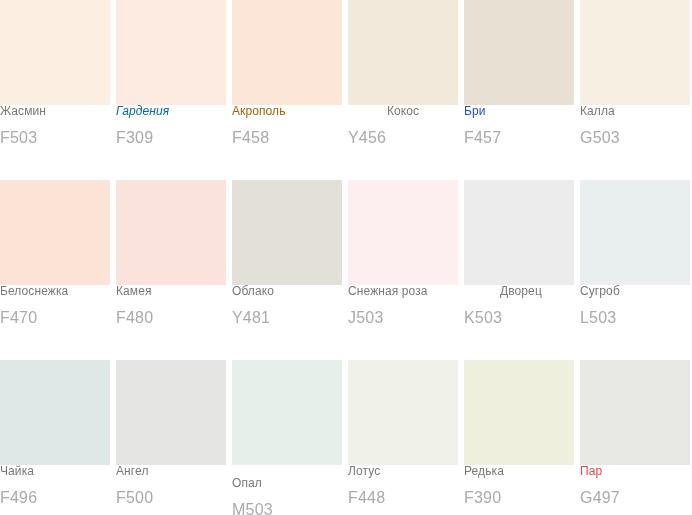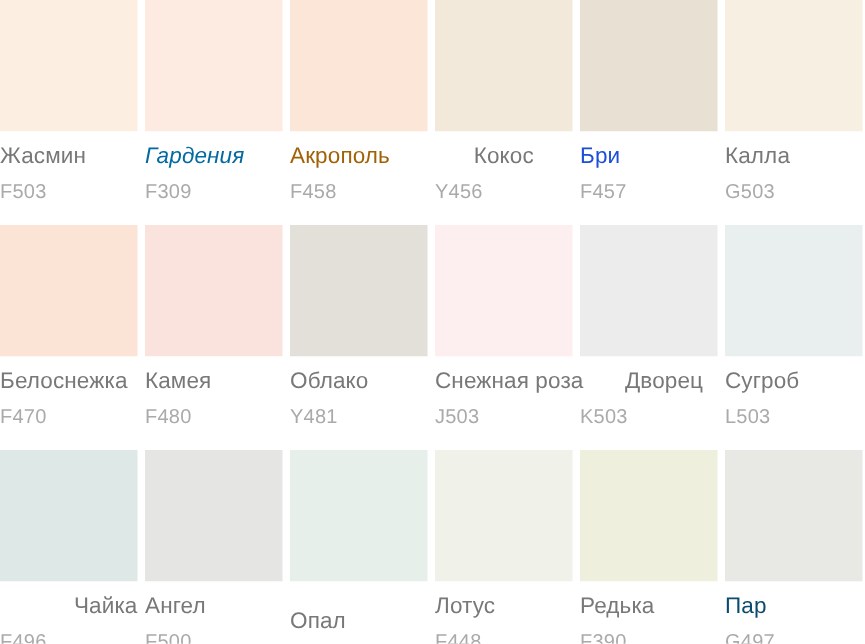--- a/index.html
+++ b/index.html
@@ -25,24 +25,24 @@
     width: 110px;
     height: 175px;
     position: relative;
   }
   .swatch-chip {
     width: 110px;
     height: 105px;
     display: block;
   }
   .swatch-label {
-    font-size: 18px;
+    font-size: 12px;
     color: #787878;
     line-height: 1;
-    padding-top: 10px;
+    padding-top: 0;
     white-space: nowrap;
     letter-spacing: 0.1px;
   }
   .swatch-code {
     font-size: 16px;
     color: #aaaaaa;
     line-height: 1;
     padding-top: 13px;
     white-space: nowrap;
     letter-spacing: 0.2px;
@@ -107,21 +107,21 @@
       <div class="swatch-label" style="color: rgb(120, 120, 120); margin-left: 36px;">Дворец</div>
       <div class="swatch-code" style="color: rgb(170, 170, 170);">K503</div>
     </div>
     <div class="swatch-cell">
       <div class="swatch-chip" style="background: rgb(233, 238, 239);"></div>
       <div class="swatch-label" style="color: rgb(120, 120, 120);">Сугроб</div>
       <div class="swatch-code" style="color: rgb(170, 170, 170);">L503</div>
     </div>
     <div class="swatch-cell">
       <div class="swatch-chip" style="background: rgb(221, 232, 231);"></div>
-      <div class="swatch-label" style="color: rgb(120, 120, 120); text-align: right;">Чайка</div>
+      <div class="swatch-label" style="color: rgb(120, 120, 120);">Чайка</div>
       <div class="swatch-code" style="color: rgb(170, 170, 170);">F496</div>
     </div>
     <div class="swatch-cell">
       <div class="swatch-chip" style="background: rgb(229, 229, 228);"></div>
       <div class="swatch-label" style="color: rgb(120, 120, 120);">Ангел</div>
       <div class="swatch-code" style="color: rgb(170, 170, 170);">F500</div>
     </div>
     <div class="swatch-cell">
       <div class="swatch-chip" style="background: rgb(230, 239, 233);"></div>
       <div class="swatch-label" style="color: rgb(120, 120, 120); margin-top: 12px;">Опал</div>
@@ -132,16 +132,16 @@
       <div class="swatch-label" style="color: rgb(120, 120, 120);">Лотус</div>
       <div class="swatch-code" style="color: rgb(170, 170, 170);">F448</div>
     </div>
     <div class="swatch-cell">
       <div class="swatch-chip" style="background: rgb(238, 239, 221);"></div>
       <div class="swatch-label" style="color: rgb(120, 120, 120);">Редька</div>
       <div class="swatch-code" style="color: rgb(170, 170, 170);">F390</div>
     </div>
     <div class="swatch-cell">
       <div class="swatch-chip" style="background: rgb(232, 232, 229);"></div>
-      <div class="swatch-label" style="color: #0c4a6e;">Пар</div>
+      <div class="swatch-label" style="color: #ef4444;">Пар</div>
       <div class="swatch-code" style="color: rgb(170, 170, 170);">G497</div>
     </div>
   </div>
 
 </body></html>

